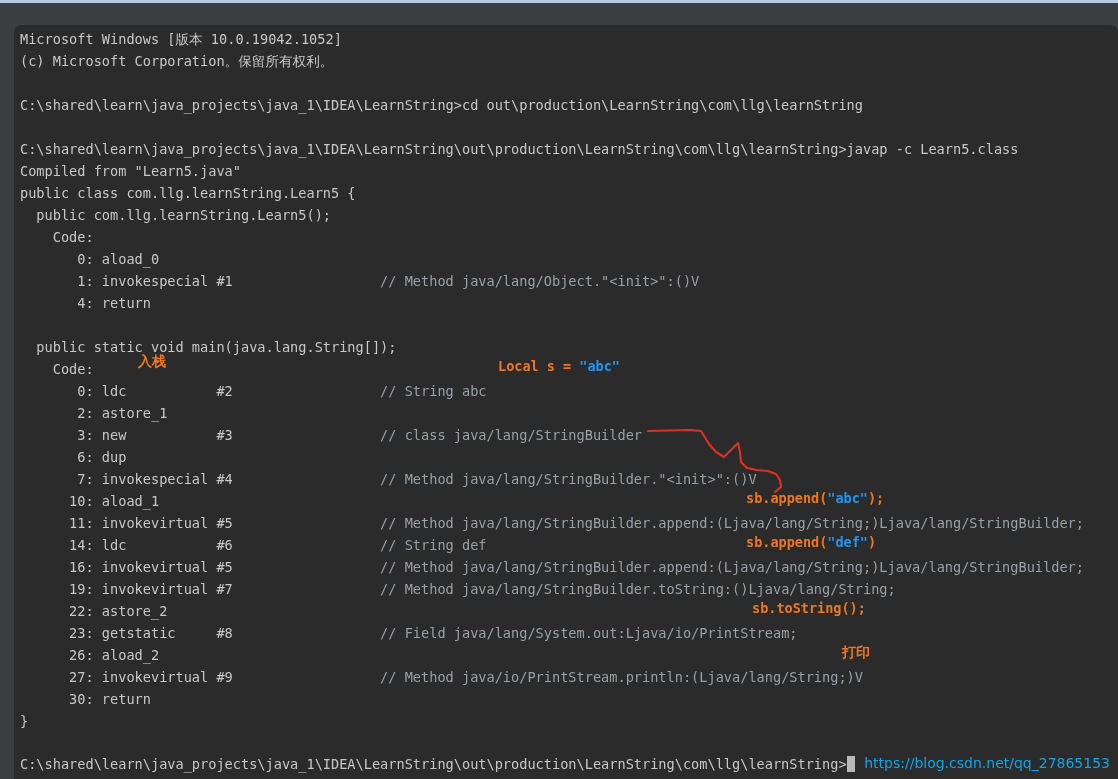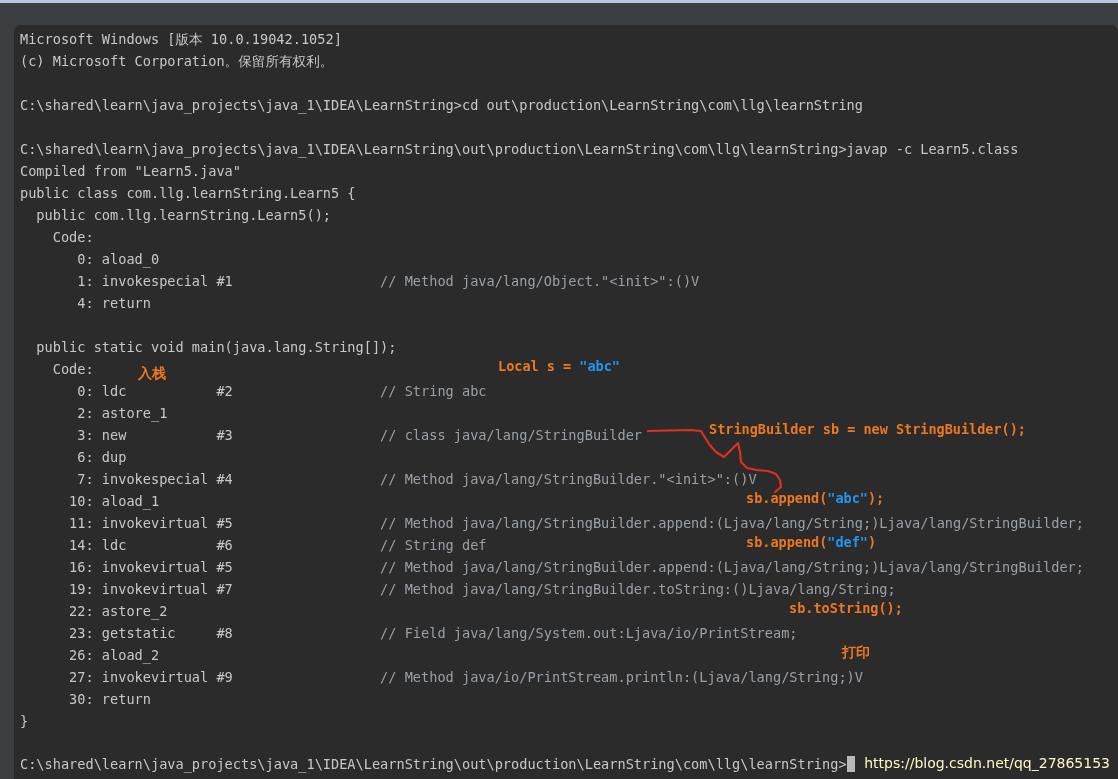--- a/index.html
+++ b/index.html
@@ -128,21 +128,21 @@
   }
   .caret {
     display: inline-block;
     width: 8px; height: 16px;
     background: #b9b9b9;
     vertical-align: -3px;
   }
   .watermark {
     position: absolute;
     right: 8px; top: 20px;
-    color: #fef9c3;
+    color: #0ea5e9;
     font-family: "DejaVu Sans", sans-serif;
     font-size: 14px;
     white-space: nowrap;
   }
 
   
   .overlay {
     position: absolute;
     left: 0; top: 0;
     width: 1118px; height: 779px;
@@ -196,22 +196,21 @@
   <div class="bottom-bar">
     <div class="prompt-line"><span>C:\shared\learn\java_projects\java_1\IDEA\LearnString\out\production\LearnString\com\llg\learnString&gt;</span><span class="caret"></span></div>
     <div class="watermark">https://blog.csdn.net/qq_27865153</div>
   </div>
 
   <div class="overlay" id="overlay">
     <svg width="1118" height="779" style="position:absolute;left:0;top:0;">
       <path d="M 648,431 L 690,430 L 701,431 L 709,444 L 716,452 L 724,457 L 732,449 L 738,443
                L 740,452 L 741,462 L 747,468 L 757,470 L 768,471 L 776,474 L 780,480 L 781,487 L 775,492" fill="none" stroke="#e03020" stroke-width="2.1" stroke-linecap="round" stroke-linejoin="round"></path>
     </svg>
-  <div class="anno-cn" style="left: 138px; top: 364px;">入栈</div>
+  <div class="anno-cn" style="left: 138px; top: 352px;">入栈</div>
       <div class="anno" style="left: 498px; top: 357px;"><span>Local s = </span><span class="str">"abc"</span></div>
-      <div class="anno" style="left: 709px; top: 420px;"><span>StringBuilder sb = new StringBuilder();</span></div>
       <div class="anno" style="left: 746px; top: 489px;"><span>sb.append(</span><span class="str">"abc"</span><span>);</span></div>
       <div class="anno" style="left: 746px; top: 533px;"><span>sb.append(</span><span class="str">"def"</span><span>)</span></div>
-      <div class="anno" style="left: 752px; top: 599px; margin-left: 37px;"><span>sb.toString();</span></div>
+      <div class="anno" style="left: 752px; top: 599px;"><span>sb.toString();</span></div>
       <div class="anno-cn" style="left: 808px; top: 643px; margin-left: 34px;">打印</div>
     </div>
 
 </div>
 
 </body></html>

